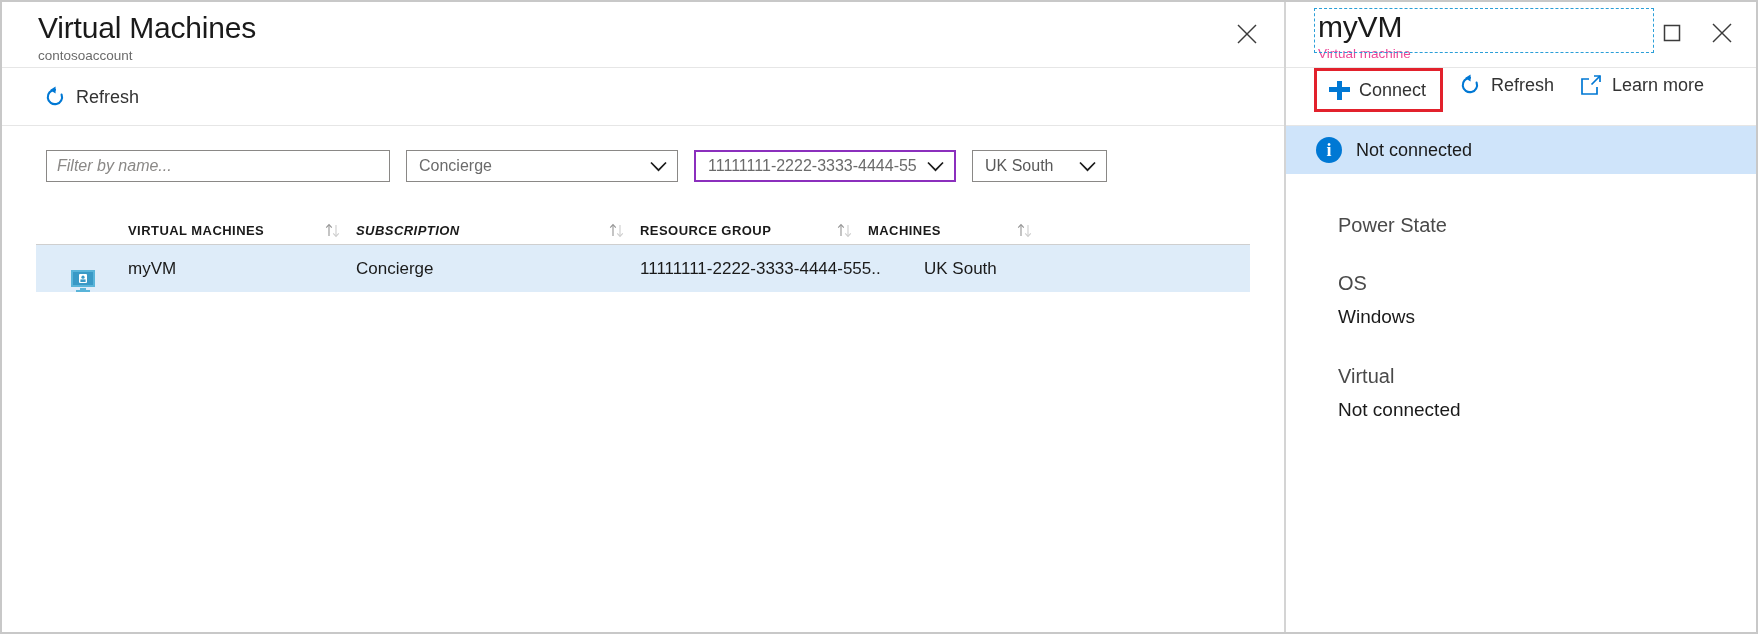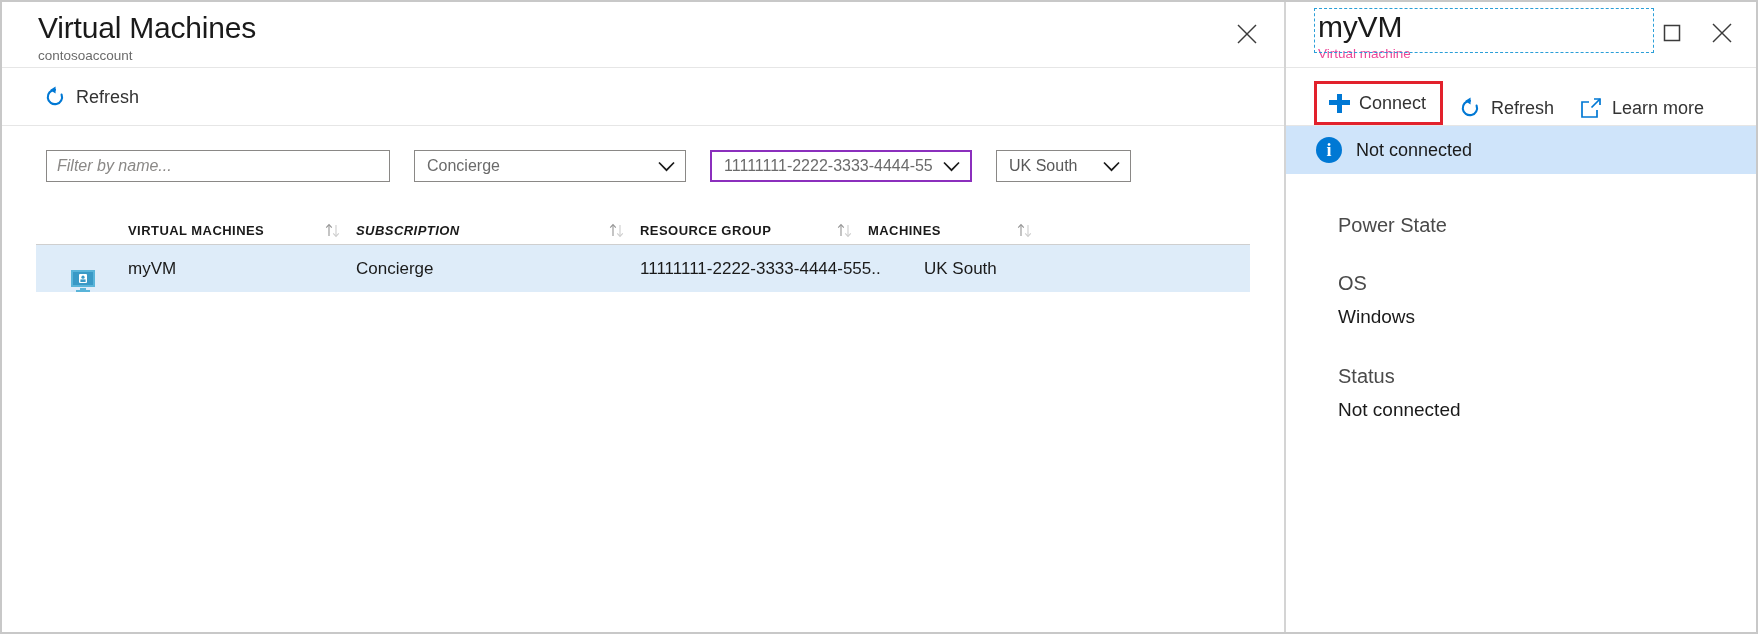--- a/index.html
+++ b/index.html
@@ -97,21 +97,21 @@
     width: 22px;
     height: 22px;
     display: block;
   }
 
   
   .filter-row {
     display: flex;
     align-items: center;
     padding: 22px 0 0 44px;
-    gap: 24px;
+    gap: 16px;
     height: 58px;
     box-sizing: border-box;
   }
   .txt-filter {
     width: 344px;
     height: 32px;
     box-sizing: border-box;
     border: 1px solid #8a8886;
     font-family: "Liberation Sans", sans-serif;
     font-size: 16px;
@@ -288,21 +288,21 @@
     align-items: center;
     justify-content: center;
     cursor: pointer;
   }
 
   .rb-cmdbar {
     height: 58px;
     box-sizing: border-box;
     border-bottom: 1px solid #e6e6e6;
     display: flex;
-    align-items: flex-end;
+    align-items: flex-start;
     padding-left: 28px;
     gap: 6px;
   }
   .connect-wrap {
     position: relative;
     padding: 8px 14px 8px 12px;
     border: 3px solid #e2212c;
     display: flex;
     align-items: center;
     gap: 10px;
@@ -538,20 +538,20 @@
 
     <div class="props">
       <div class="prop-block">
         <div class="prop-label">Power State</div>
       </div>
       <div class="prop-block">
         <div class="prop-label">OS</div>
         <div class="prop-value">Windows</div>
       </div>
       <div class="prop-block">
-        <div class="prop-label">Status</div>
+        <div class="prop-label">Virtual</div>
         <div class="prop-value">Not connected</div>
       </div>
     </div>
 
   </div>
 
 </div>
 
 </body></html>

